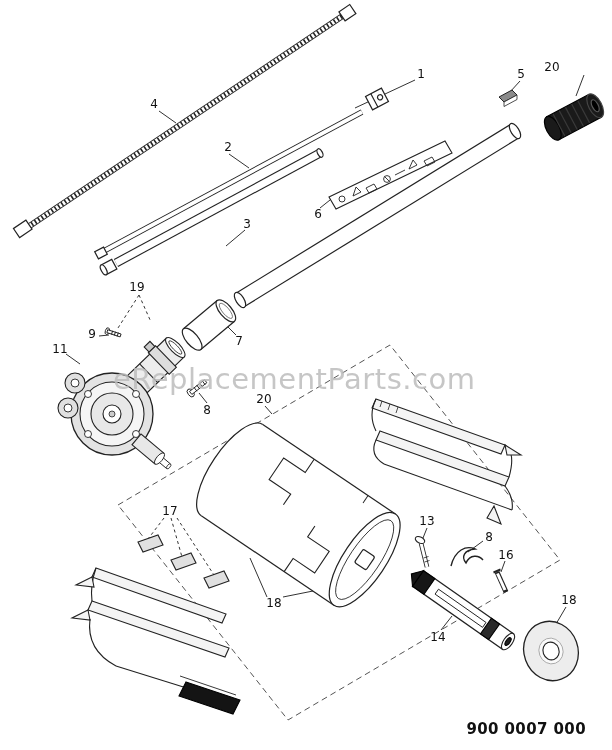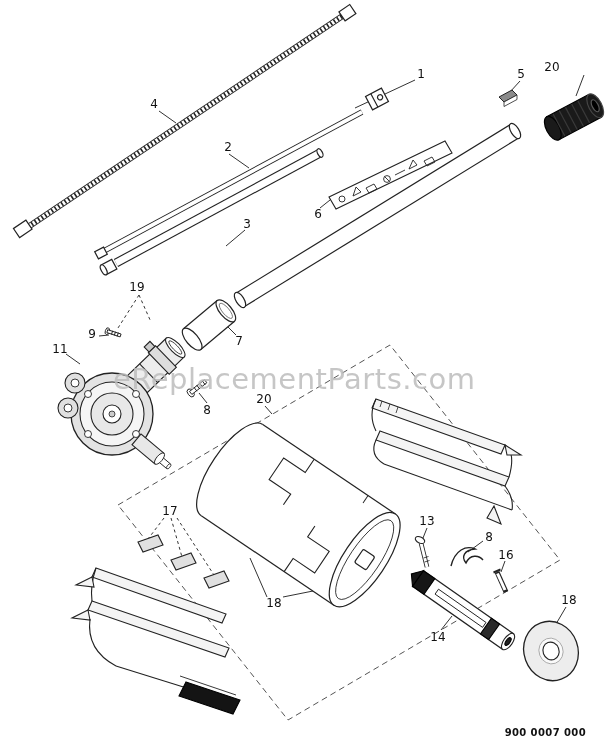--- a/index.html
+++ b/index.html
@@ -11,21 +11,21 @@
   .co{
     position:absolute;transform:translate(-50%,-50%);
     font-size:12px;color:#111;z-index:6;line-height:1;
   }
   .watermark{
     position:absolute;left:113px;top:362px;z-index:5;
     font-size:29px;color:#bdbdbd;opacity:.85;letter-spacing:.5px;white-space:nowrap;
   }
   .docnum{
     position:absolute;right:26px;bottom:12px;z-index:6;
-    font-size:10px;font-weight:bold;color:#111;letter-spacing:.4px;
+    font-size:15px;font-weight:bold;color:#111;letter-spacing:.4px;
   }
 </style>
 </head>
 <body>
 
 <div class="stage">
 
 <svg class="diagram-svg" width="612" height="750" viewBox="0 0 612 750" xmlns="http://www.w3.org/2000/svg">
 
   <g stroke="#333" stroke-width="1" fill="none">

